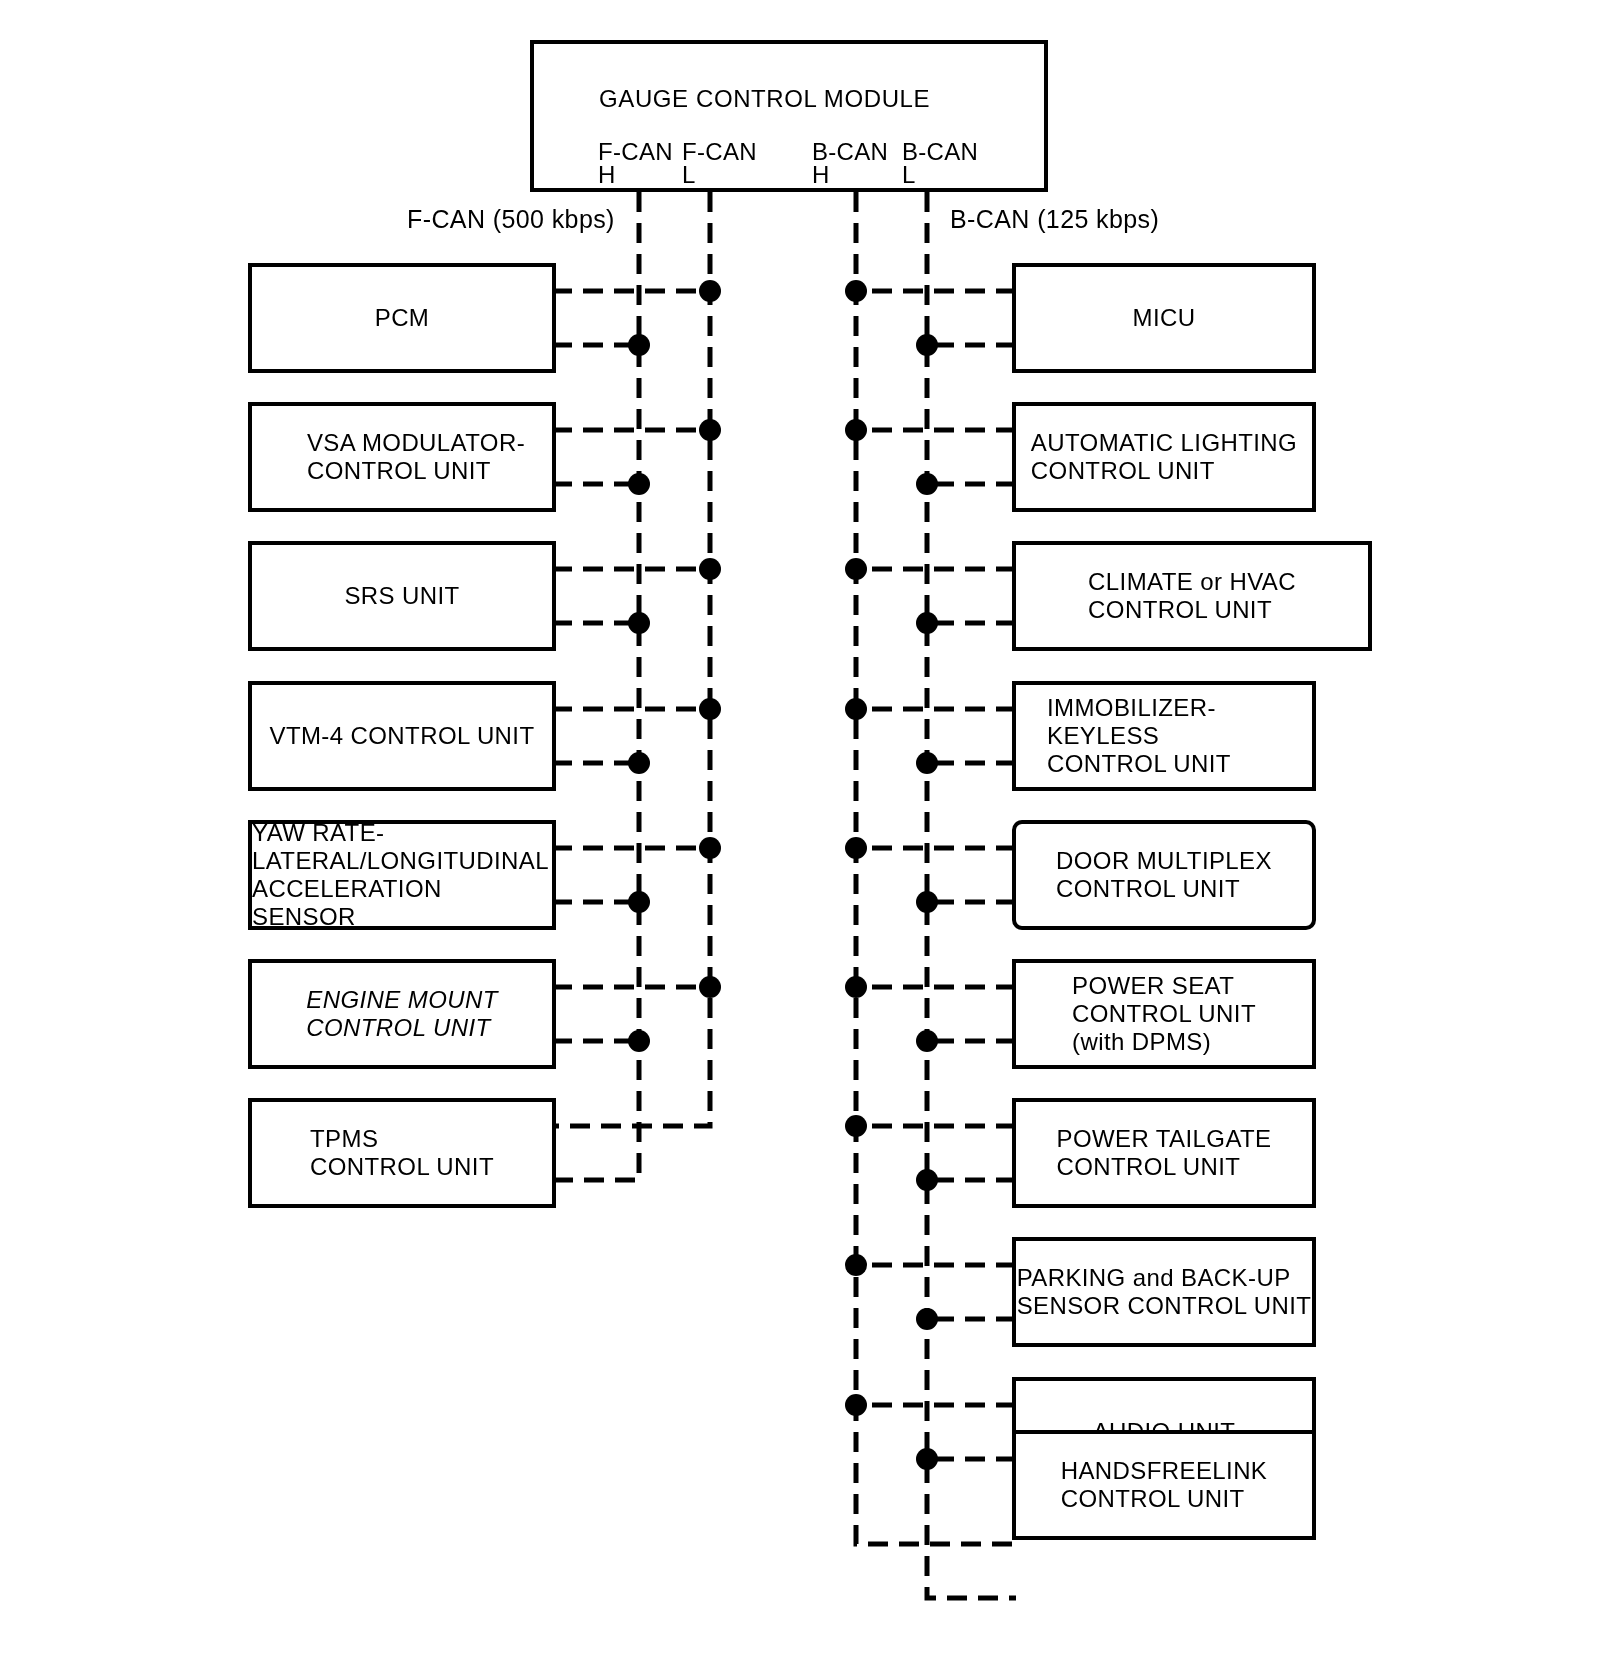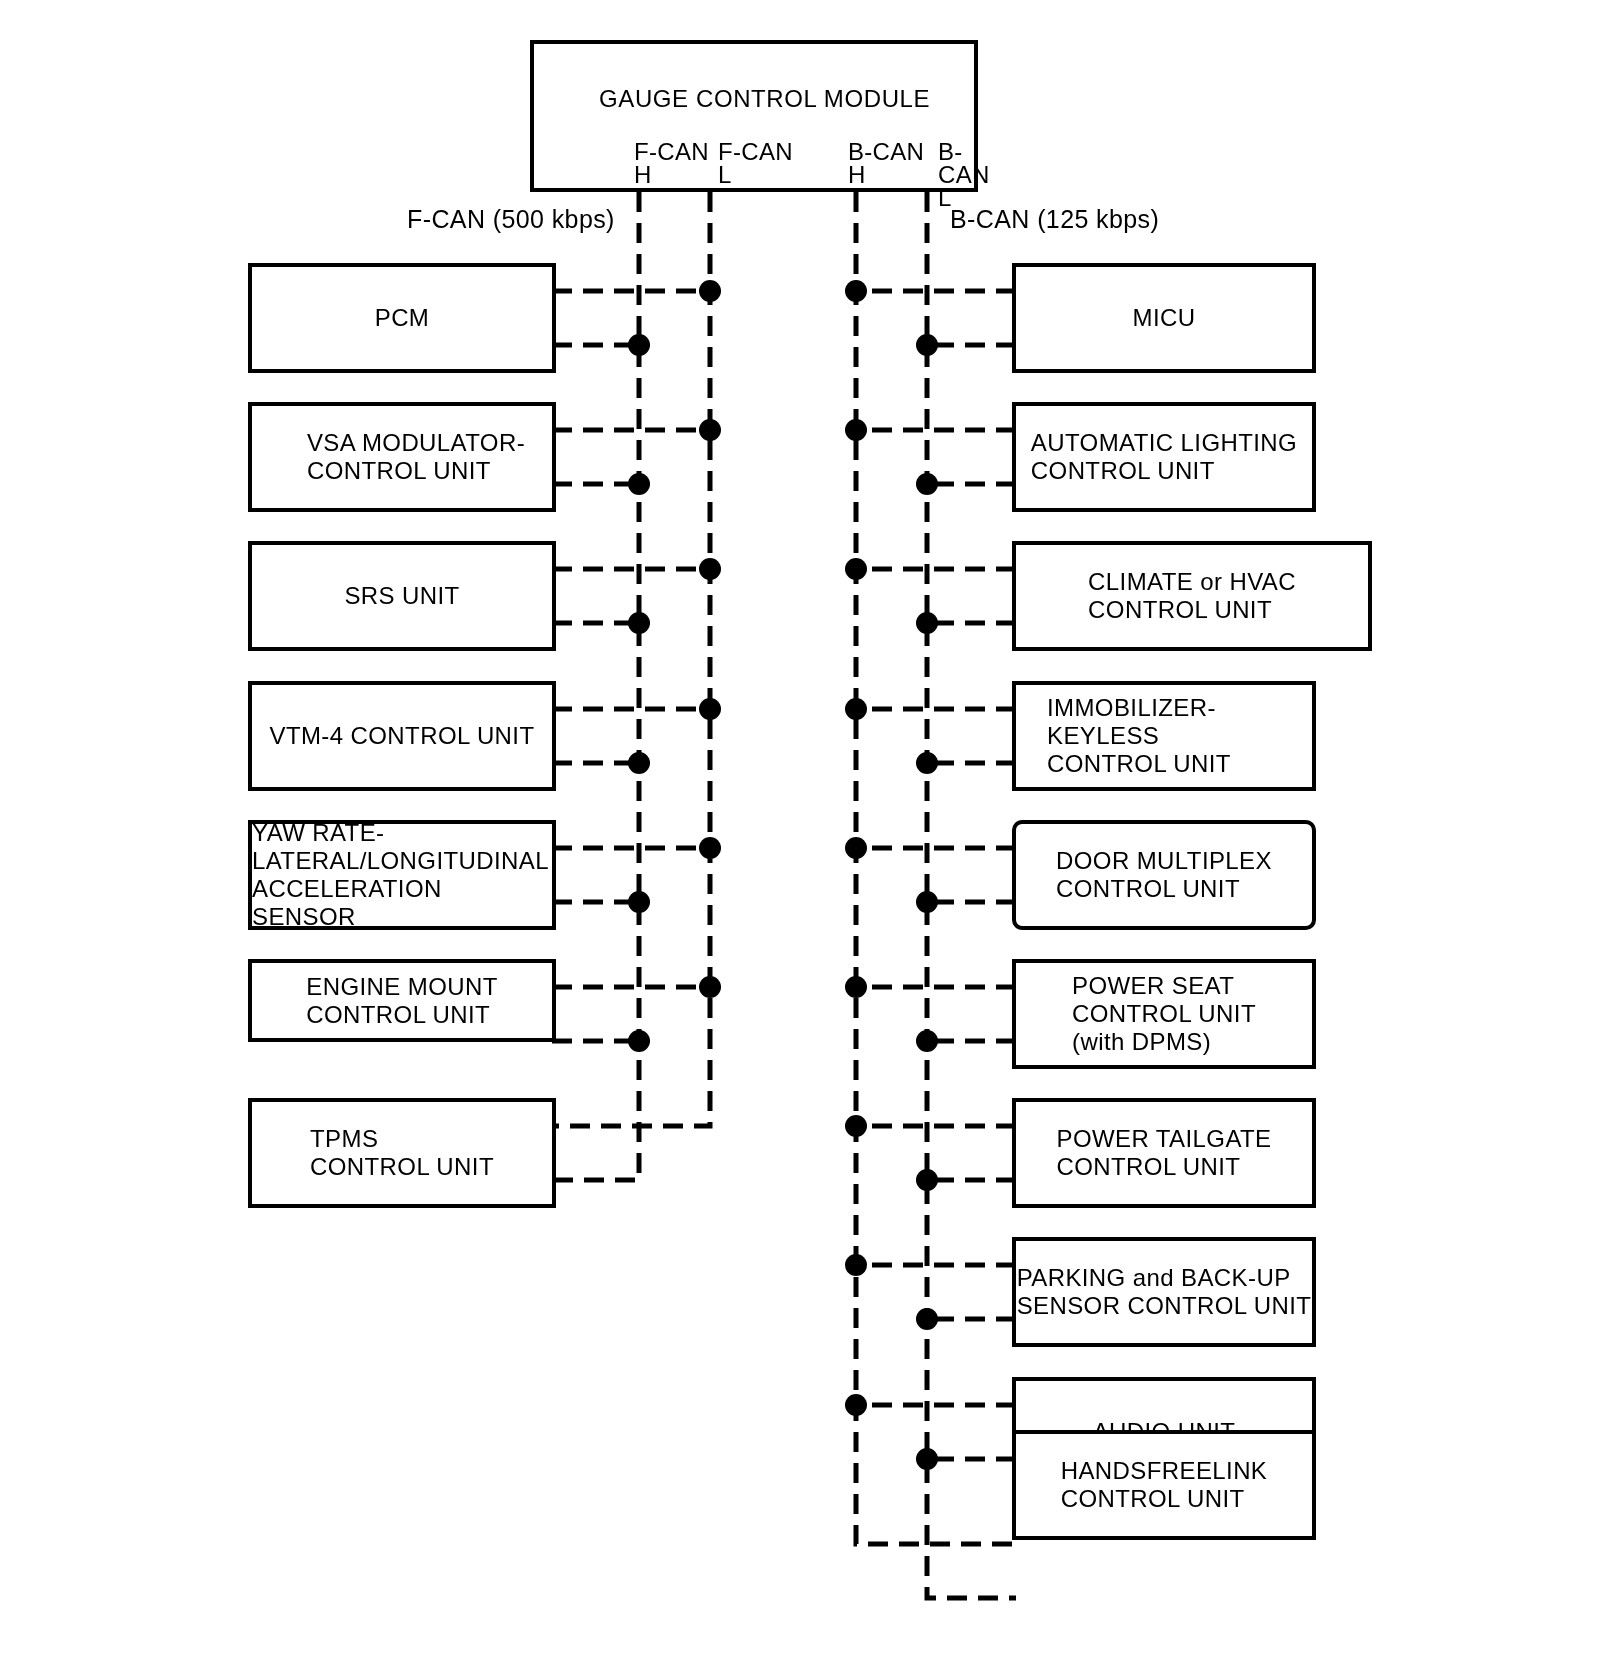--- a/index.html
+++ b/index.html
@@ -22,30 +22,30 @@
     display:flex;align-items:center;justify-content:center;
   }
   .unit-label{
     white-space:pre-line;
     text-align:left;
     font-size:24px;
     line-height:28px;
     letter-spacing:0.4px;
   }
   .gcm{
-    position:absolute;left:530px;top:40px;width:448px;height:152px;
+    position:absolute;left:530px;top:40px;width:518px;height:152px;
     box-sizing:border-box;border:4px solid #000000;background:#ffffff;
   }
   .gcm-title{
     position:absolute;left:65px;top:41px;
     font-size:24px;letter-spacing:0.6px;white-space:nowrap;
   }
   .term{
     position:absolute;top:96px;
-    font-size:24px;line-height:23px;letter-spacing:0.3px;margin-left:36px;
+    font-size:24px;line-height:23px;letter-spacing:0.3px;
   }
   .bus-label{
     position:absolute;top:205px;
     font-size:25px;letter-spacing:0.4px;white-space:nowrap;
   }
   #fcan-label{left:407px;}
   #bcan-label{left:950px;}
 </style>
 </head>
 <body>
@@ -155,21 +155,21 @@
         <div class="unit-label">SRS UNIT</div>
       </div>
       <div class="unit" style="left: 248px; top: 681px; width: 308px; height: 110px;">
         <div class="unit-label">VTM-4 CONTROL UNIT</div>
       </div>
       <div class="unit" style="left: 248px; top: 820px; width: 308px; height: 110px;">
         <div class="unit-label">YAW RATE-
 LATERAL/LONGITUDINAL
 ACCELERATION SENSOR</div>
       </div>
-      <div class="unit" style="left: 248px; top: 959px; width: 308px; height: 83px;">
+      <div class="unit" style="left: 248px; top: 959px; width: 308px; height: 110px; font-style: italic;">
         <div class="unit-label">ENGINE MOUNT
 CONTROL UNIT</div>
       </div>
       <div class="unit" style="left: 248px; top: 1098px; width: 308px; height: 110px;">
         <div class="unit-label">TPMS
 CONTROL UNIT</div>
       </div>
       <div class="unit" style="left: 1012px; top: 263px; width: 304px; height: 110px;">
         <div class="unit-label">MICU</div>
       </div>

